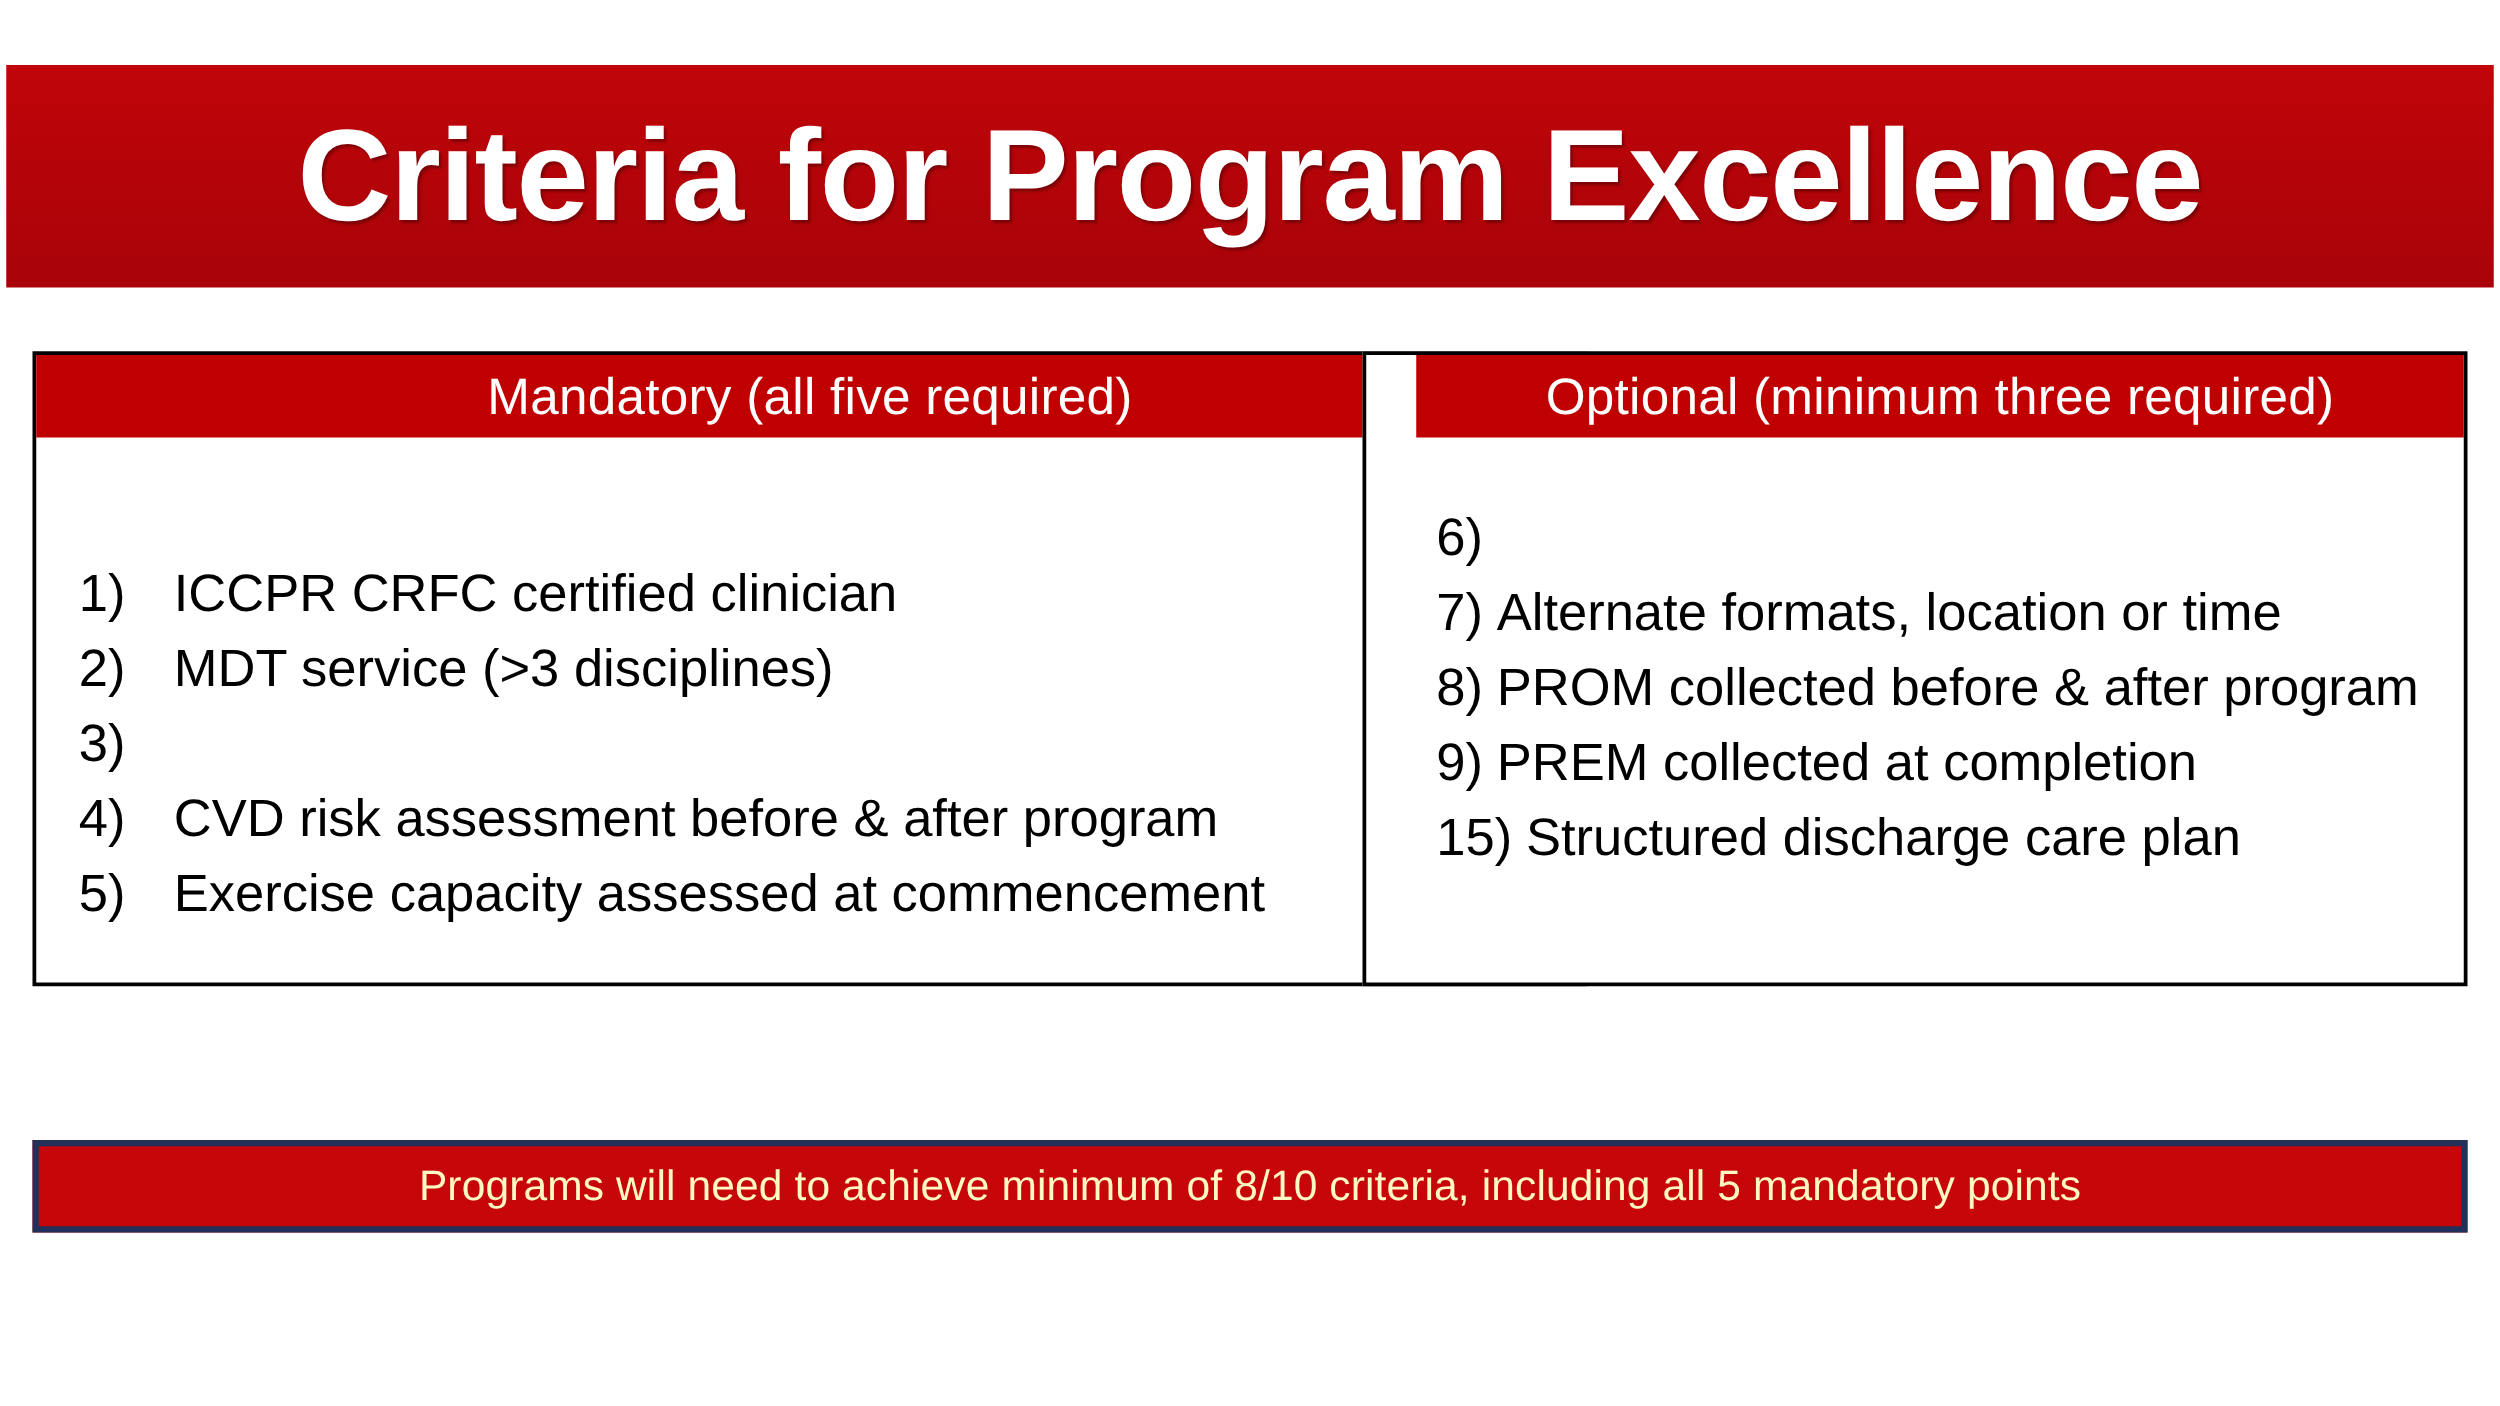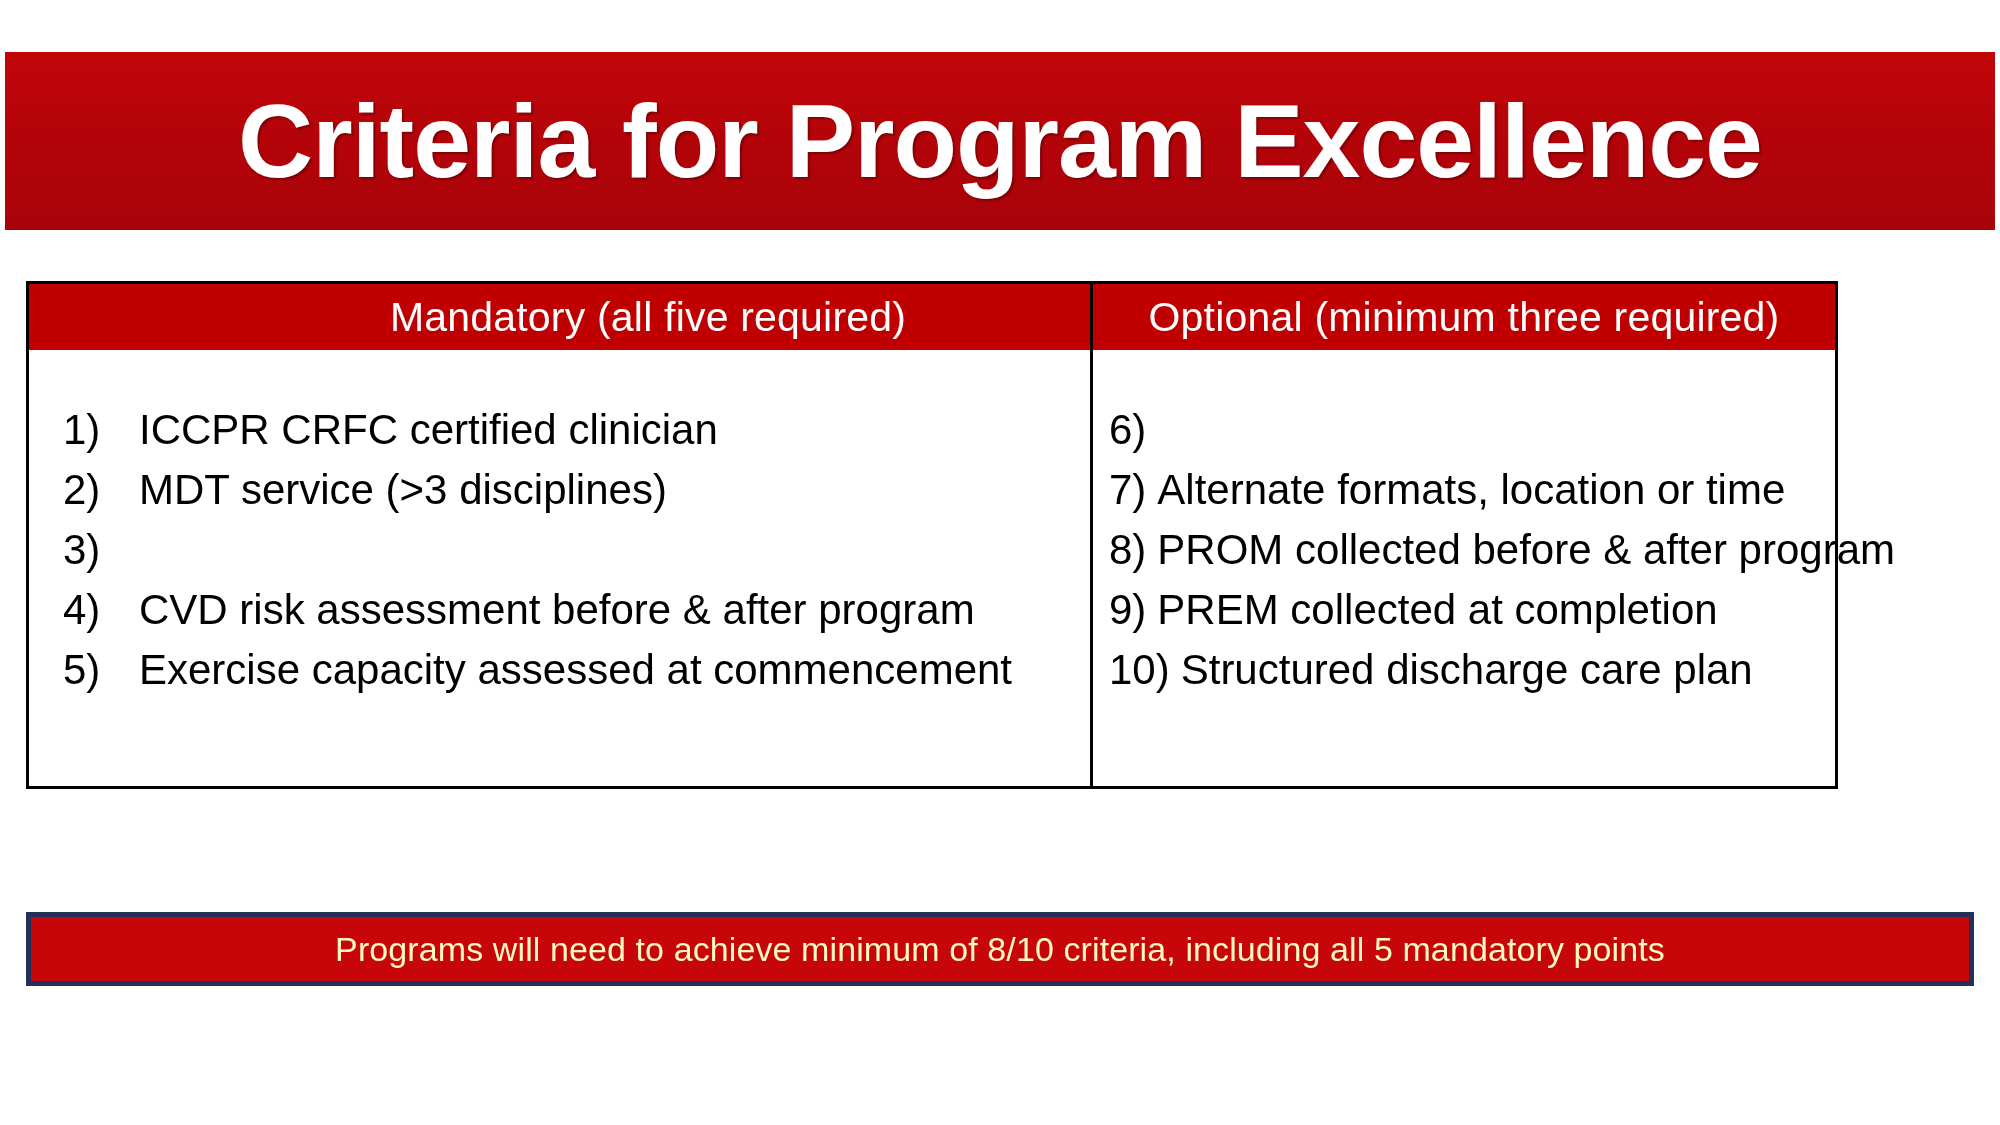--- a/index.html
+++ b/index.html
@@ -46,24 +46,26 @@
     height: 508px;
     border: 3px solid #000000;
     box-sizing: border-box;
     background: #ffffff;
     display: flex;
     flex-direction: column;
   }
   #mandatory-box {
     left: 26px;
     width: 1244px;
+    gap: 45px;
   }
   #optional-box {
     left: 1090px;
-    width: 748px;
+    width: 884px;
+    padding-left: 40px;
   }
 
   .box-header {
     background: #c00000;
     color: #ffffff;
     height: 66px;
     display: flex;
     align-items: center;
     justify-content: center;
     font-size: 41px;
@@ -177,21 +179,21 @@
       </li>
       <li class="item-row">
         <span class="item-num">8)</span>
         <span class="item-text">PROM collected before &amp; after program</span>
       </li>
       <li class="item-row">
         <span class="item-num">9)</span>
         <span class="item-text">PREM collected at completion</span>
       </li>
       <li class="item-row">
-        <span class="item-num">10)</span>
+        <span class="item-num">15)</span>
         <span class="item-text">Structured discharge care plan</span>
       </li>
     </ul>
   </div>
 </div>
 
 <div id="footer-banner">
   <div id="footer-text">Programs will need to achieve minimum of 8/10 criteria, including all 5 mandatory points</div>
 </div>
 

